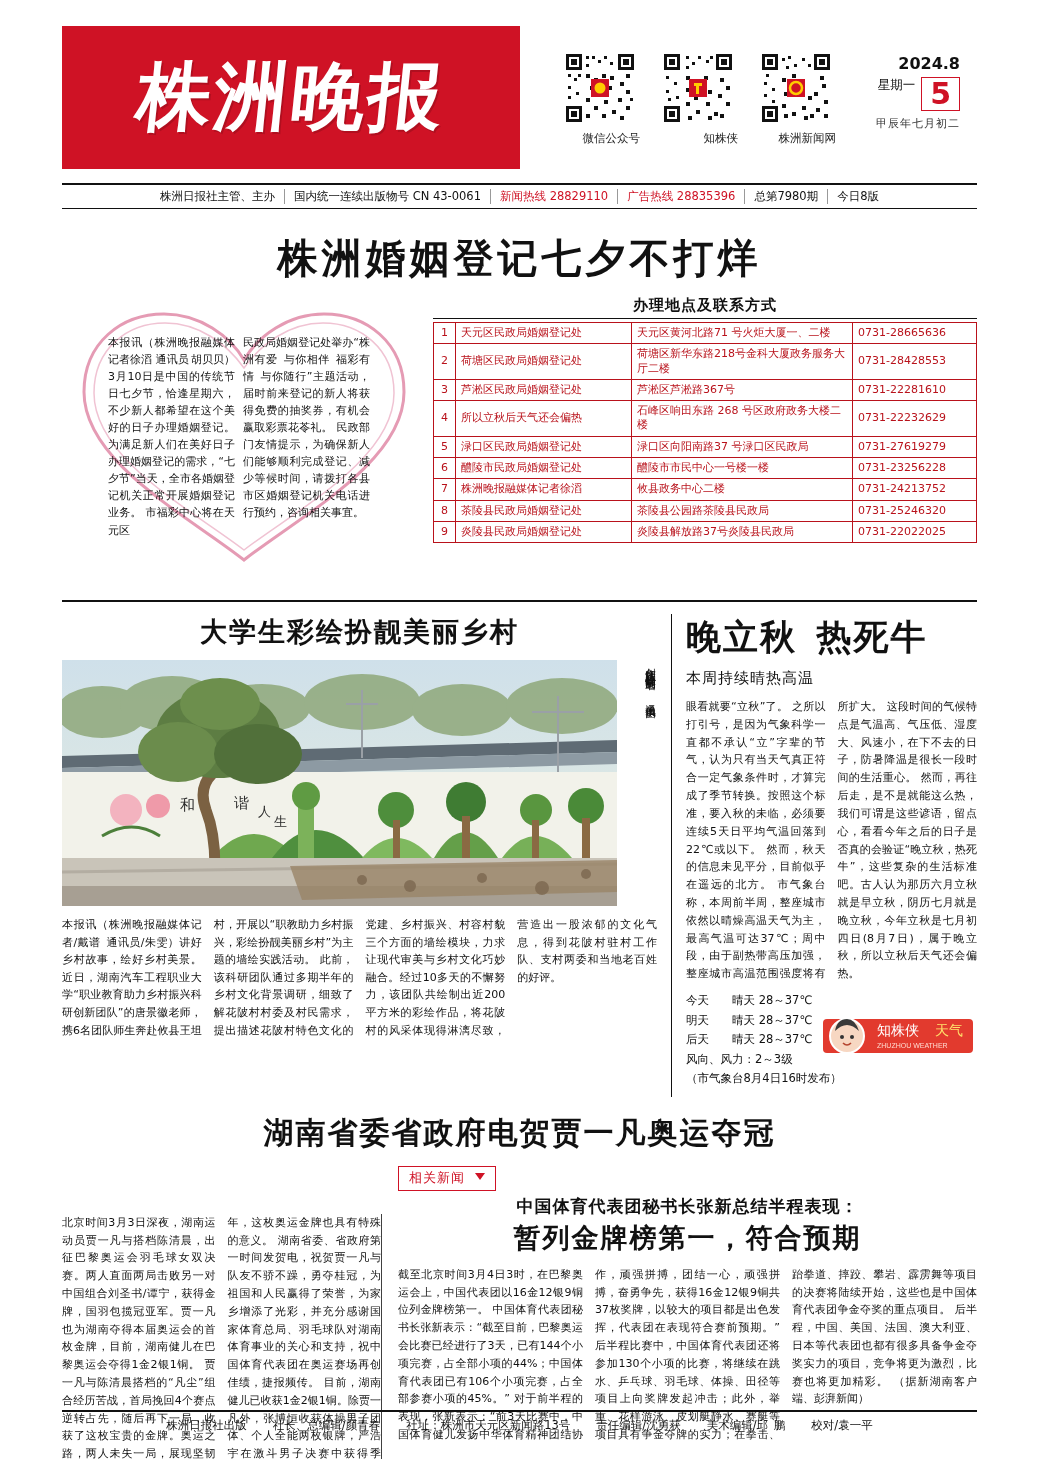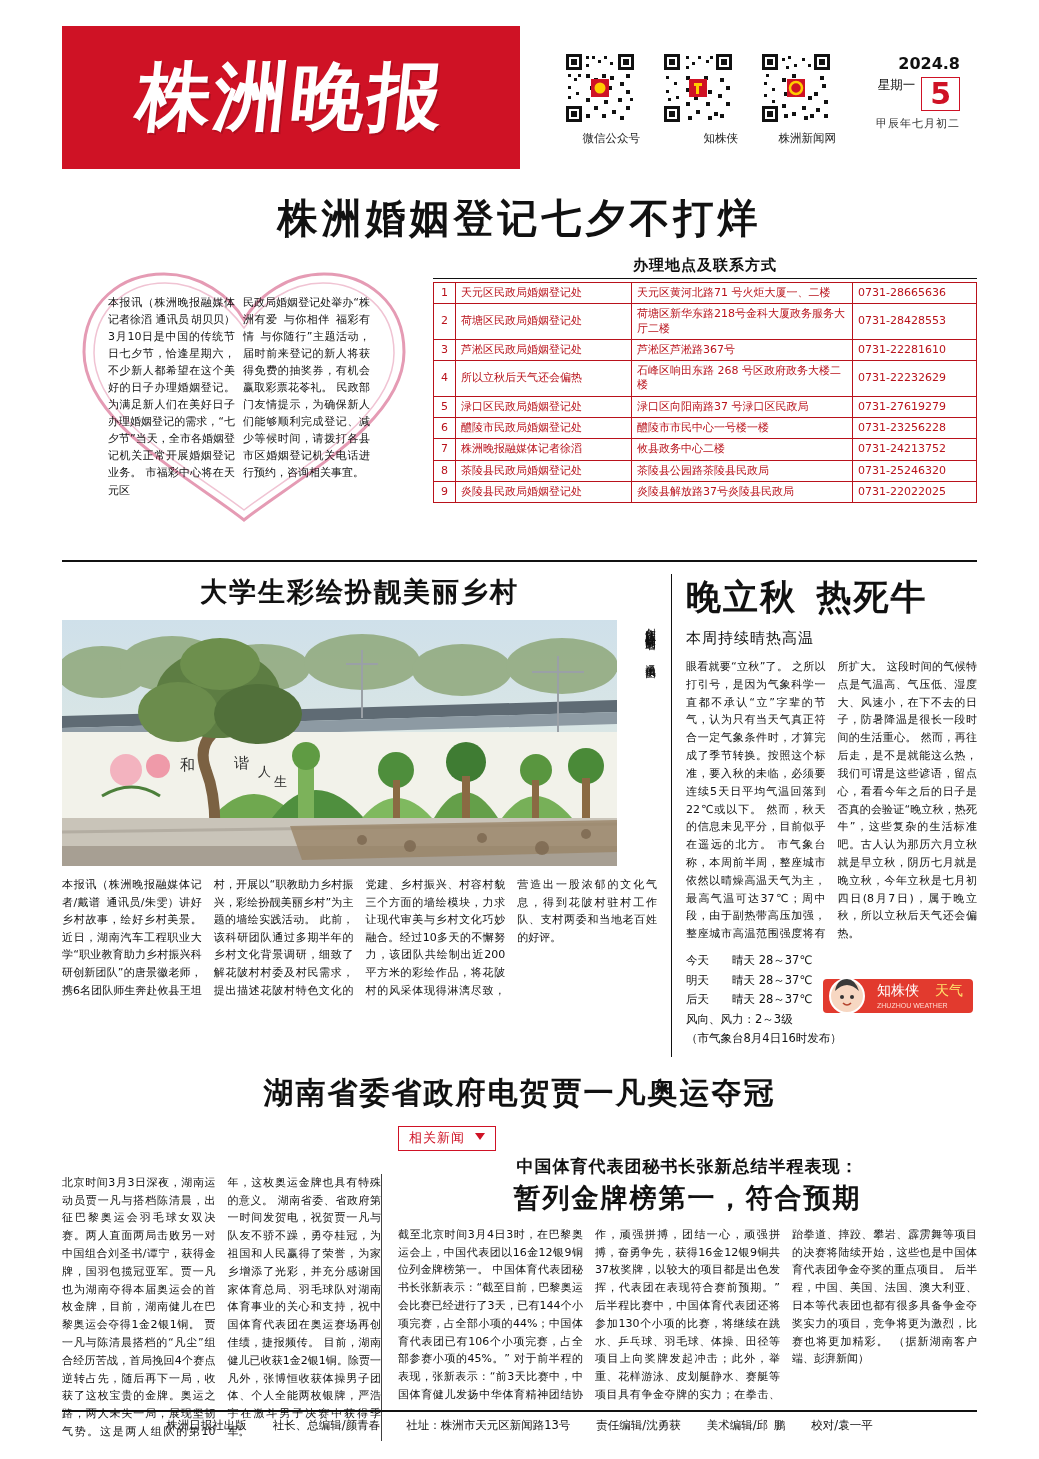--- a/index.html
+++ b/index.html
@@ -338,20 +338,28 @@
     <div class="date-box">
       <div class="date-top">2024.8</div>
       <div class="date-row">
         <div class="date-week">星期一</div>
         <div class="date-day">5</div>
       </div>
       <div class="date-lunar">甲辰年七月初二</div>
     </div>
   </div>
 
+  <div class="info-strip">
+    <span>株洲日报社主管、主办</span>
+    <span>国内统一连续出版物号 CN 43-0061</span>
+    <span class="red">新闻热线 28829110</span>
+    <span class="red">广告热线 28835396</span>
+    <span>总第7980期</span>
+    <span>今日8版</span>
+  </div>
 
   <div class="headline1">株洲婚姻登记七夕不打烊</div>
 
   <div class="sec1">
     <div class="heart-col">
       <svg class="heart" viewBox="0 0 352 268">
         <path d="M176 258 C 120 214, 16 160, 16 90 C 16 40, 54 12, 96 12 C 132 12, 162 34, 176 58 C 190 34, 220 12, 256 12 C 298 12, 336 40, 336 90 C 336 160, 232 214, 176 258 Z" fill="none" stroke="#e59bb4" stroke-width="3"></path>
         <path d="M176 248 C 124 208, 26 157, 26 91 C 26 46, 60 21, 97 21 C 131 21, 159 42, 176 66 C 193 42, 221 21, 255 21 C 292 21, 326 46, 326 91 C 326 157, 228 208, 176 248 Z" fill="none" stroke="#f0c3d3" stroke-width="1.5"></path>
       </svg>
       <div class="heart-text">

